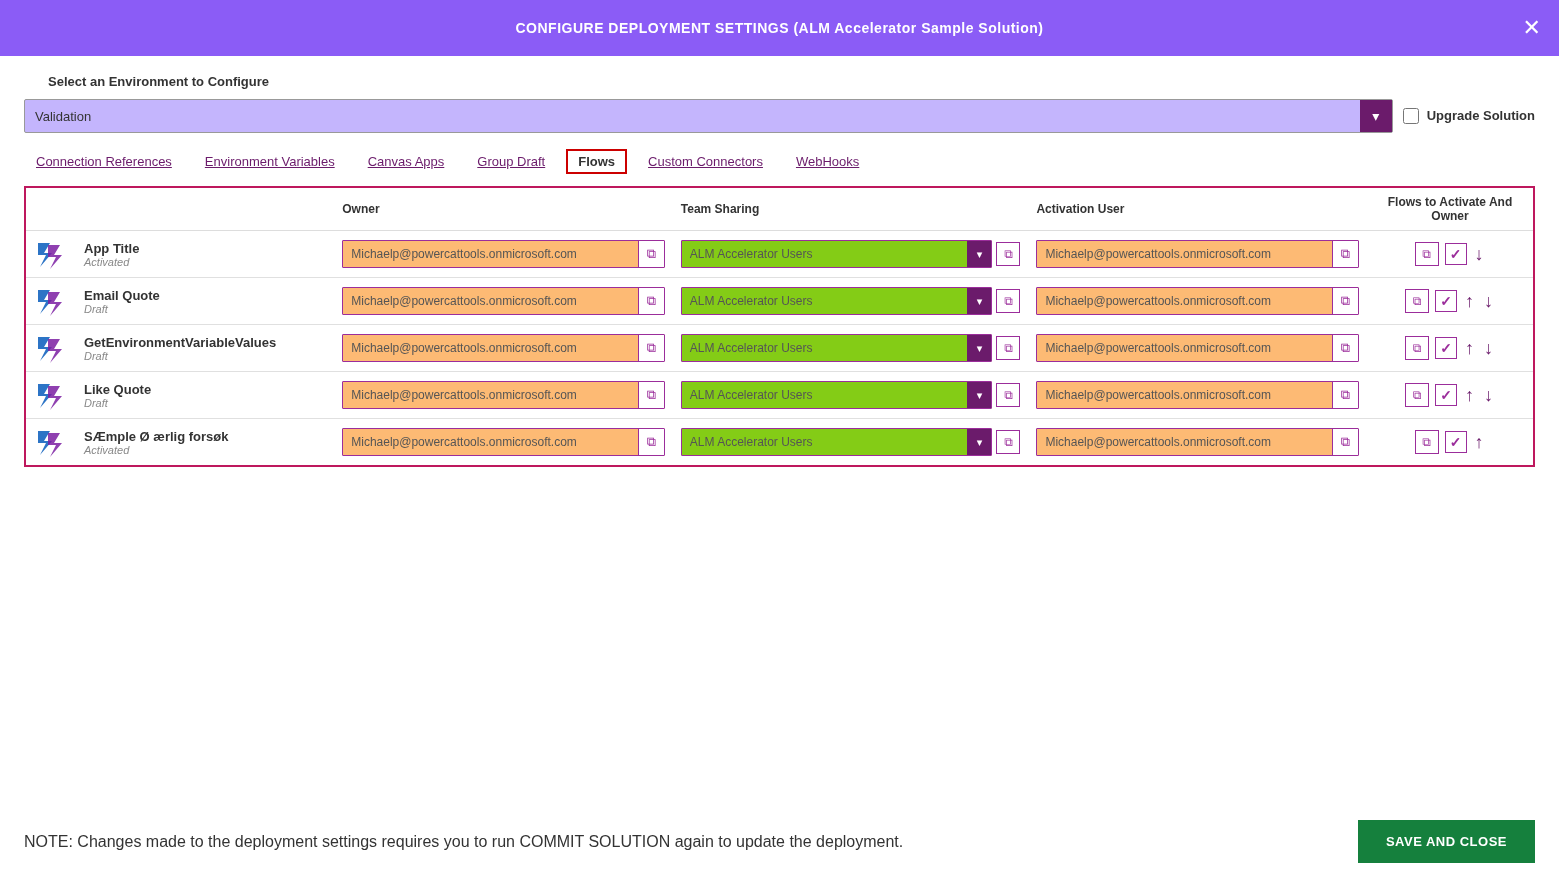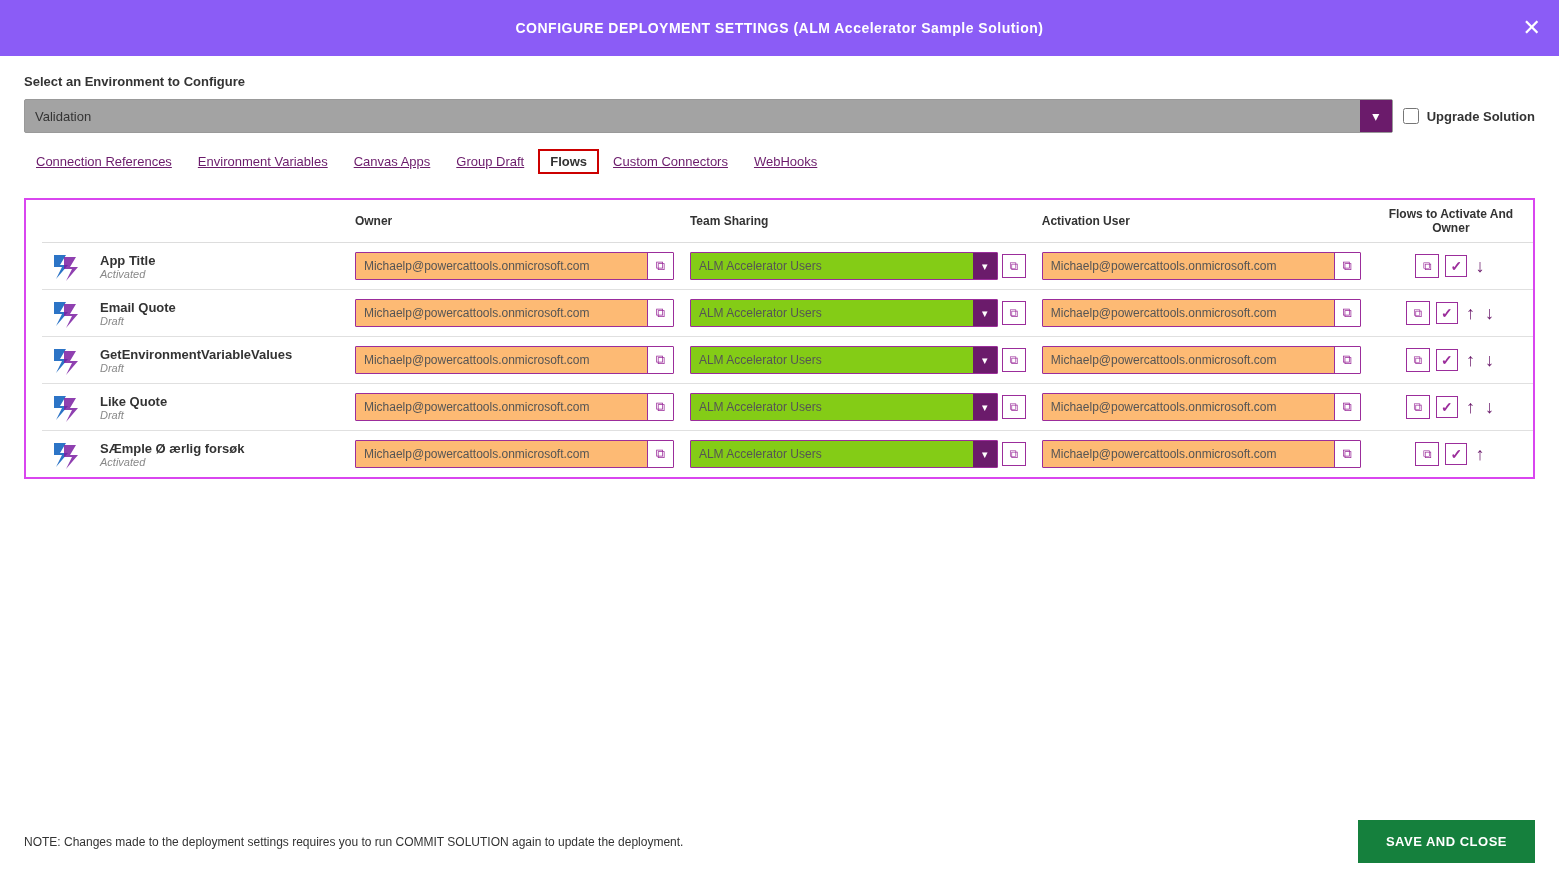--- a/index.html
+++ b/index.html
@@ -30,90 +30,89 @@
 
     .dialog-body {
       padding: 18px 24px 0 24px;
     }
 
     .env-label {
       font-size: 13px;
       font-weight: 600;
       margin-bottom: 10px;
       color: #333;
+      margin-left: 24px;
     }
 
     .env-row {
       display: flex;
       align-items: center;
       gap: 10px;
       margin-bottom: 16px;
     }
     .env-select-wrapper {
       flex: 1;
       display: flex;
       align-items: center;
       border: 1px solid #999;
       border-radius: 2px;
-      background: #a3a3a3;
+      background: #c4b5fd;
     }
     .env-select-wrapper .env-value {
       flex: 1;
       padding: 7px 10px;
       font-size: 13px;
       color: #333;
     }
     .env-select-wrapper .dropdown-btn {
       background: #6B1B6B;
       border: none;
       color: #fff;
       width: 32px;
       height: 32px;
       display: flex; align-items: center; justify-content: center;
       cursor: pointer;
       font-size: 14px;
     }
     .upgrade-solution-wrap {
       display: flex;
-      align-items: center;
       gap: 8px;
     }
     .upgrade-solution-wrap input[type=checkbox] { width: 16px; height: 16px; }
     .upgrade-solution-wrap label { font-size: 13px; font-weight: 600; white-space: nowrap; }
 
     .tabs {
       display: flex;
       align-items: flex-start;
       border-bottom: none;
       margin-bottom: 0;
-      gap: 2px;
+      gap: 9px;
     }
     .tab-item {
       padding: 5px 12px;
       font-size: 13px;
       color: #6B1B6B;
       cursor: pointer;
       border: none;
       background: none;
       text-decoration: underline;
       font-weight: 400;
     }
     .tab-item.active {
       text-decoration: none;
       font-weight: 600;
       border: 2px solid #c00;
       color: #333;
       padding: 3px 10px;
     }
 
     .flows-table-wrapper {
-      border: 2px solid #d946ef;
-      margin-top: 24px;
+      border: 2px solid #be185d;
+      margin-top: 12px;
       overflow: hidden;
-      padding-left: 16px;
     }
 
     .flows-table {
       width: 100%;
       border-collapse: collapse;
     }
 
     .flows-table thead tr th {
       font-weight: 700;
       font-size: 12px;
@@ -261,21 +260,21 @@
       position: fixed;
       bottom: 0;
       left: 0;
       right: 0;
       padding: 18px 24px;
       display: flex;
       align-items: center;
       justify-content: space-between;
     }
     .footer-note {
-      font-size: 12px;
+      font-size: 16px;
       color: #333;
     }
     .save-close-btn {
       background: #15803d;
       color: #fff;
       border: none;
       padding: 14px 28px;
       font-size: 13px;
       font-weight: 700;
       letter-spacing: 0.5px;

